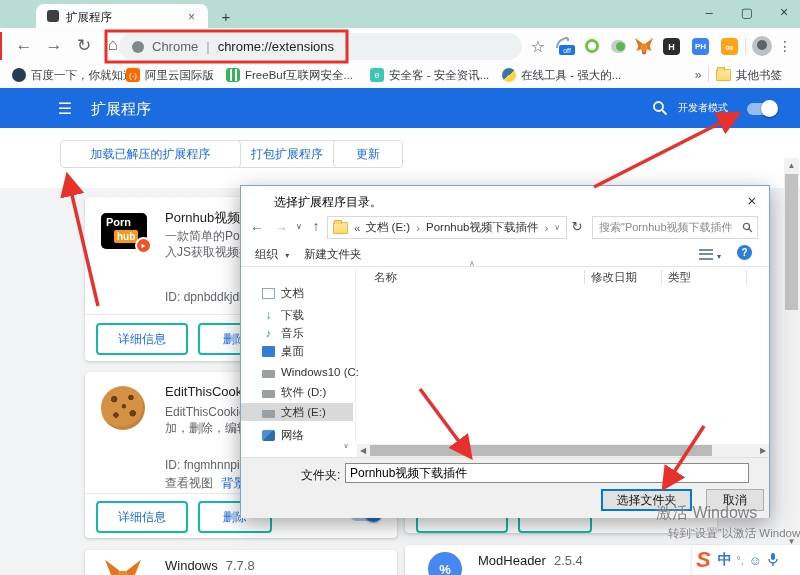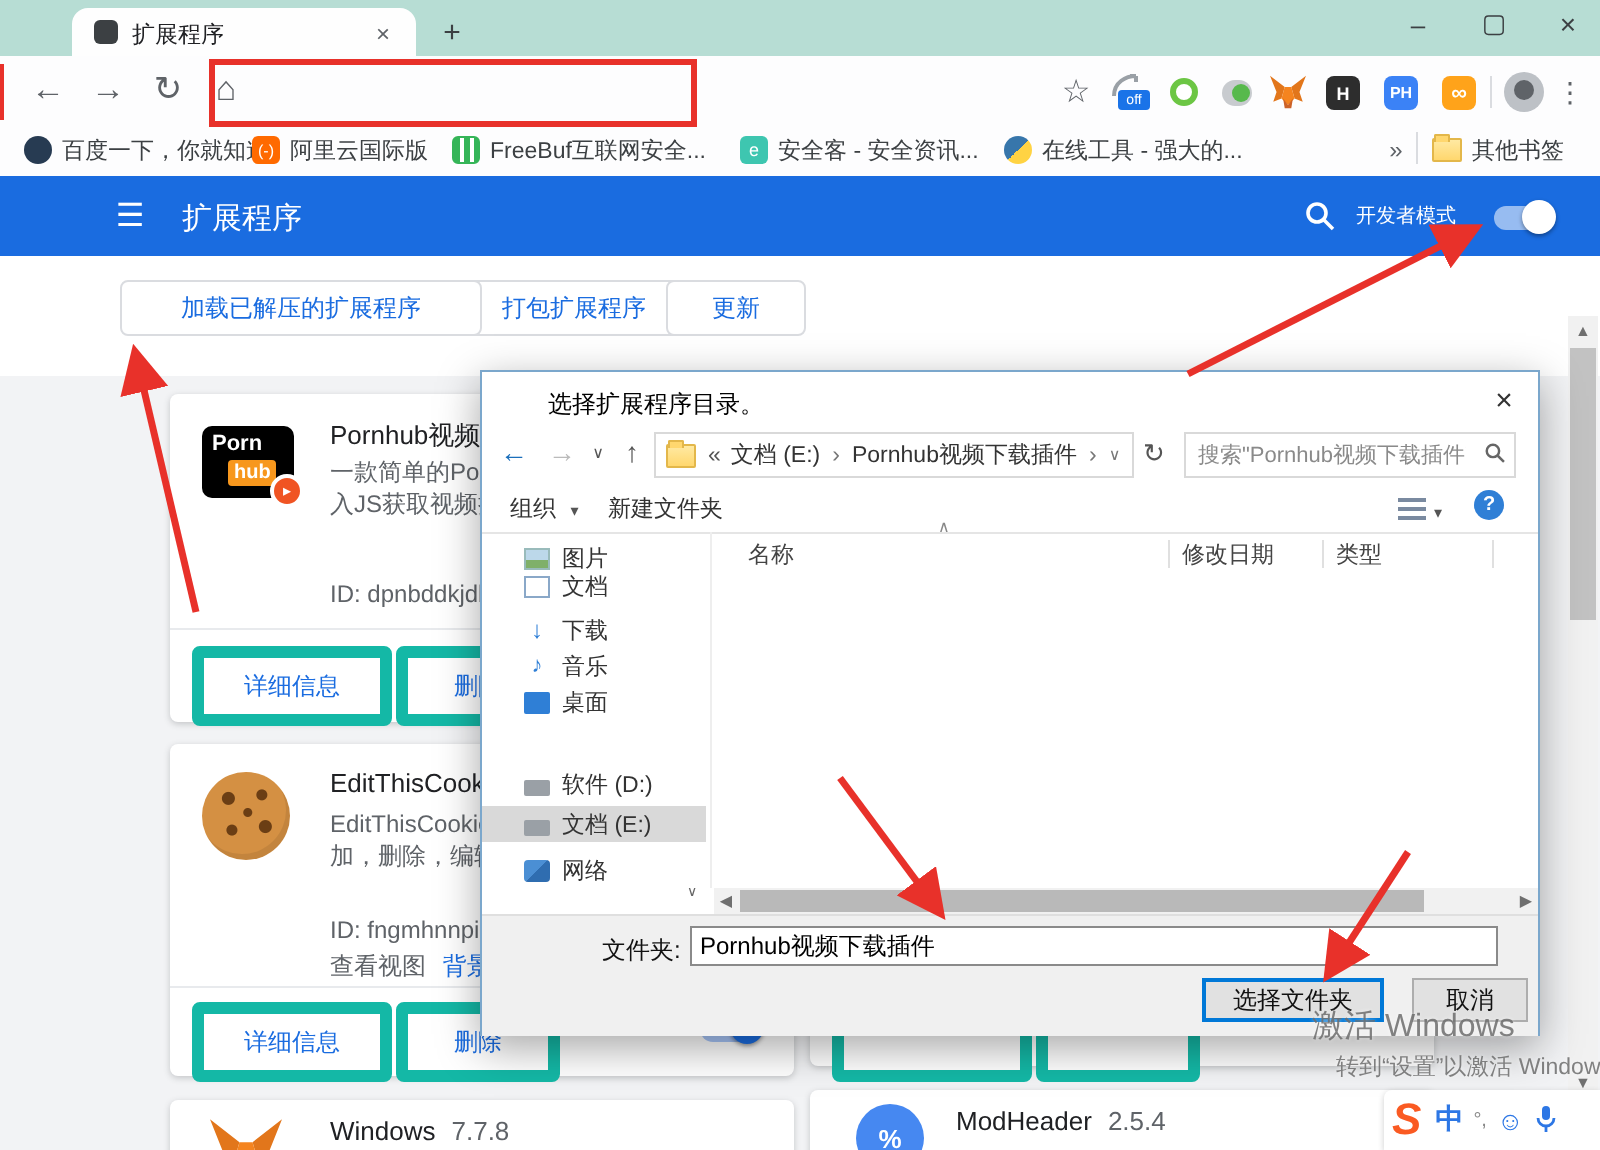--- a/index.html
+++ b/index.html
@@ -18,21 +18,21 @@
   .extsq{top:38px;width:17px;height:17px;border-radius:4px;font-weight:bold;color:#fff;font-size:8px;}
   .bookbar{left:0;top:62px;width:800px;height:26px;background:#fdfdfe;border-bottom:1px solid #e8eaed;}
   .bk{display:flex;align-items:center;position:absolute;top:4px;height:18px;font-size:11.5px;color:#3c4043;}
   .bkic{width:14px;height:14px;border-radius:3px;margin-right:5px;flex:0 0 auto;}
   
   .bluehdr{left:0;top:88px;width:800px;height:40px;background:#1a6ce0;color:#fff;}
   .whiterow{left:0;top:128px;width:800px;height:60px;background:#fff;}
   .pagebtn{position:absolute;top:140px;height:26px;border:1px solid #dadce0;border-radius:4px;background:#fff;
            color:#1a6ce0;font-size:12px;display:flex;align-items:center;justify-content:center;padding:0 12px;}
   .card{position:absolute;background:#fff;border-radius:4px;box-shadow:0 1px 3px rgba(60,64,67,.25);}
-  .cbtn{position:absolute;height:28px;border:6px solid #14b8a6;border-radius:4px;color:#1a6ce0;font-size:12px;
+  .cbtn{position:absolute;height:28px;border:2px solid #14b8a6;border-radius:4px;color:#1a6ce0;font-size:12px;
         background:#fff;display:flex;align-items:center;justify-content:center;}
   .cname{font-size:13px;color:#202124;}
   .cver{color:#5f6368;font-weight:normal;margin-left:8px;}
   .cdesc{font-size:12px;color:#5f6368;}
   .cid{font-size:12px;color:#5f6368;}
   .cardsep{position:absolute;left:0;width:100%;border-top:1px solid #e8eaed;}
   
   .dialog{left:240px;top:185px;width:528px;height:331px;background:#fff;border:1px solid #7ba7cc;
           box-shadow:0 6px 20px rgba(0,0,0,.35);z-index:50;}
   .dlgnav{color:#555;font-size:14px;}
@@ -78,20 +78,26 @@
   <div class="a ic" style="left:216px;top:6px;width:20px;height:20px;font-size:15px;color:#3c4043;">+</div>
   <div class="a ic winbtn" style="left:695px;">–</div>
   <div class="a ic winbtn" style="left:733px;">▢</div>
   <div class="a ic winbtn" style="left:770px;font-size:14px;">×</div>
 
   <div class="a toolbar"></div>
   <div class="a ic navg" style="left:12px;">←</div>
   <div class="a ic navg" style="left:42px;">→</div>
   <div class="a ic navg" style="left:72px;">↻</div>
   <div class="a ic navg" style="left:101px;">⌂</div>
+  <div class="a omnibox">
+    <span style="width:12px;height:12px;border-radius:50%;background:#80868b;margin:0 8px 0 13px;flex:0 0 auto;"></span>
+    <span style="color:#5f6368;">Chrome</span>
+    <span style="color:#9aa0a6;margin:0 8px;">|</span>
+    <span style="color:#202124;">chrome://extensions</span>
+  </div>
   <div class="a ic" style="left:527px;top:35px;width:22px;height:22px;font-size:16px;color:#5f6368;">☆</div>
 
   <div class="a" style="left:554px;top:36px;width:22px;height:22px;">
     <svg width="16" height="14" viewBox="0 0 16 14" style="position:absolute;left:1px;top:0;">
         <path d="M2 12 C2 5 8 2 13 2 M13 2 l-3 0 m3 0 l0 3" stroke="#9aa0a6" stroke-width="2" fill="none"></path>
       </svg>
     <span class="a ic" style="left:5px;top:9px;width:16px;height:10px;background:#1a73e8;color:#fff;font-size:7px;border-radius:2px;">off</span>
   </div>
   <div class="a" style="left:585px;top:39px;width:14px;height:14px;border-radius:50%;border:3.5px solid #6cc644;box-sizing:border-box;background:#fff;"></div>
   <div class="a" style="left:611px;top:40px;width:15px;height:13px;border-radius:7px;background:#c8cbcf;">
@@ -264,39 +270,39 @@
       <span>组织</span>
       <span style="font-size:8px;color:#555;margin-left:4px;">▾</span>
     </div>
     <div class="a nowrap" style="left:63px;top:61px;font-size:11.5px;color:#333;">新建文件夹</div>
     <span class="a" style="left:458px;top:63px;width:14px;height:11px;background:repeating-linear-gradient(#7a8aa0 0 2px,transparent 2px 4.5px);"></span>
     <span class="a" style="left:476px;top:66px;font-size:8px;color:#555;">▾</span>
     <span class="a ic" style="left:496px;top:59px;width:15px;height:15px;border-radius:50%;background:#2f7fd6;color:#fff;font-size:10px;font-weight:bold;">?</span>
     <div class="a" style="left:0;top:80px;width:528px;height:1px;background:#e5e5e5;"></div>
 
     
-    <div class="sbitem" style="top:84px;">
-      <span class="sbic" style="background:linear-gradient(#bcd8ea 55%,#7fb069 55%);border:1px solid #9bb;box-sizing:border-box;"></span>
-      <span>图片</span>
-    </div>
     <div class="sbitem" style="top:98px;">
       <span class="sbic" style="background:#fff;border:1px solid #8aa8c8;box-sizing:border-box;"></span>
       <span>文档</span>
     </div>
     <div class="sbitem" style="top:120px;">
       <span class="sbic ic" style="color:#2f7fd6;font-size:12px;font-weight:bold;">↓</span>
       <span>下载</span>
     </div>
     <div class="sbitem" style="top:138px;">
       <span class="sbic ic" style="color:#2f7fd6;font-size:11px;">♪</span>
       <span>音乐</span>
     </div>
     <div class="sbitem" style="top:156px;">
       <span class="sbic" style="background:#2f7fd6;border-radius:1px;"></span>
       <span>桌面</span>
+    </div>
+    <div class="sbitem" style="top:177px;">
+      <span class="sbic drive"></span>
+      <span class="nowrap">Windows10 (C:</span>
     </div>
     <div class="sbitem" style="top:197px;">
       <span class="sbic drive"></span>
       <span>软件 (D:)</span>
     </div>
     <div class="sbitem" style="top:217px;background:#d9d9d9;">
       <span class="sbic drive"></span>
       <span>文档 (E:)</span>
     </div>
     <div class="sbitem" style="top:240px;">

